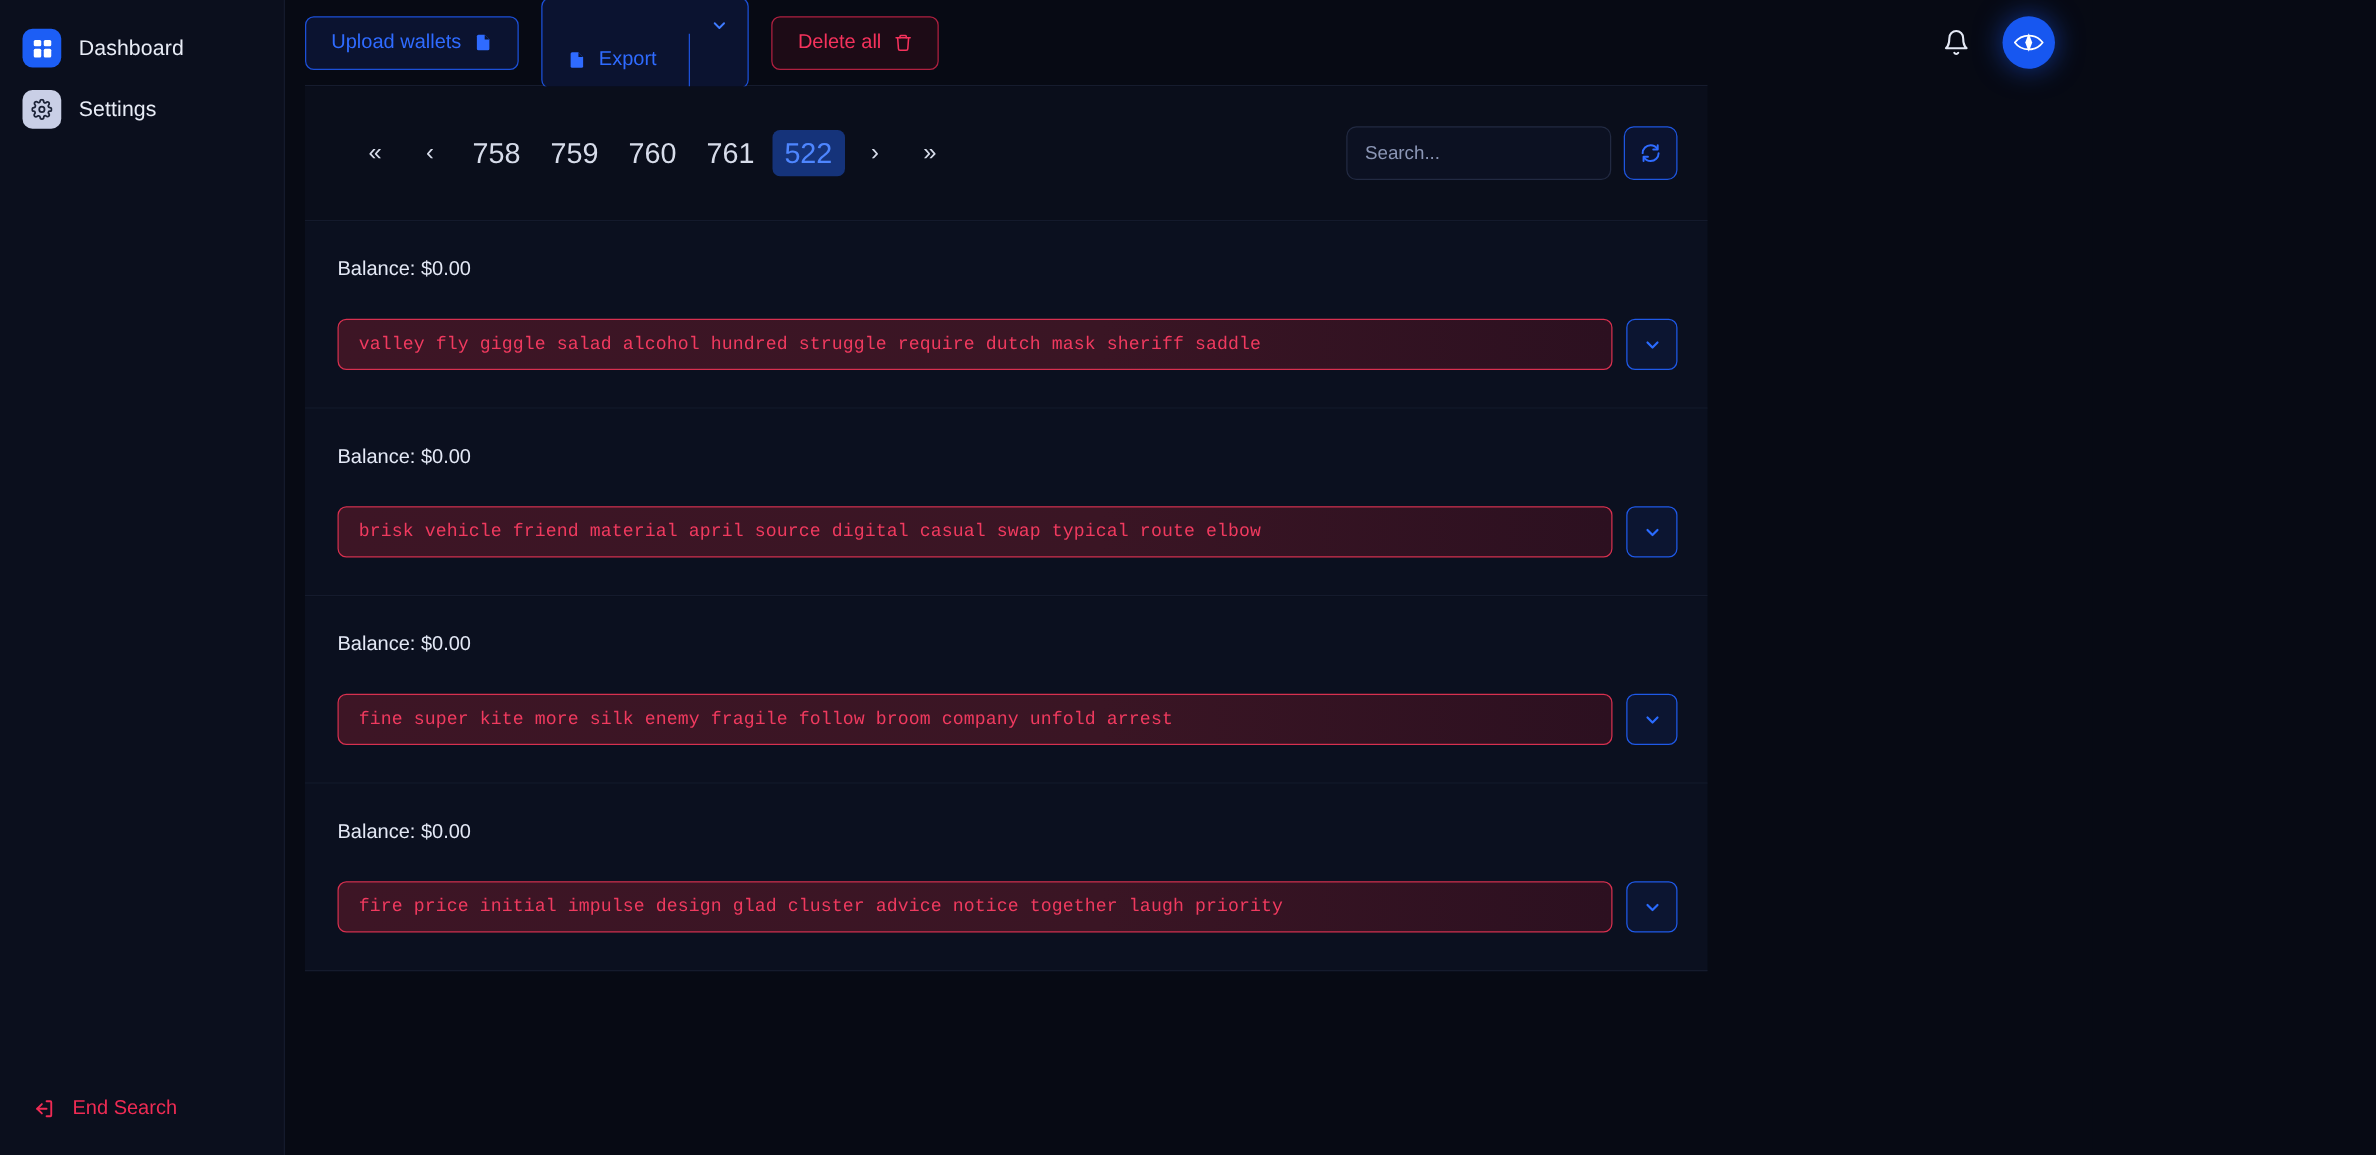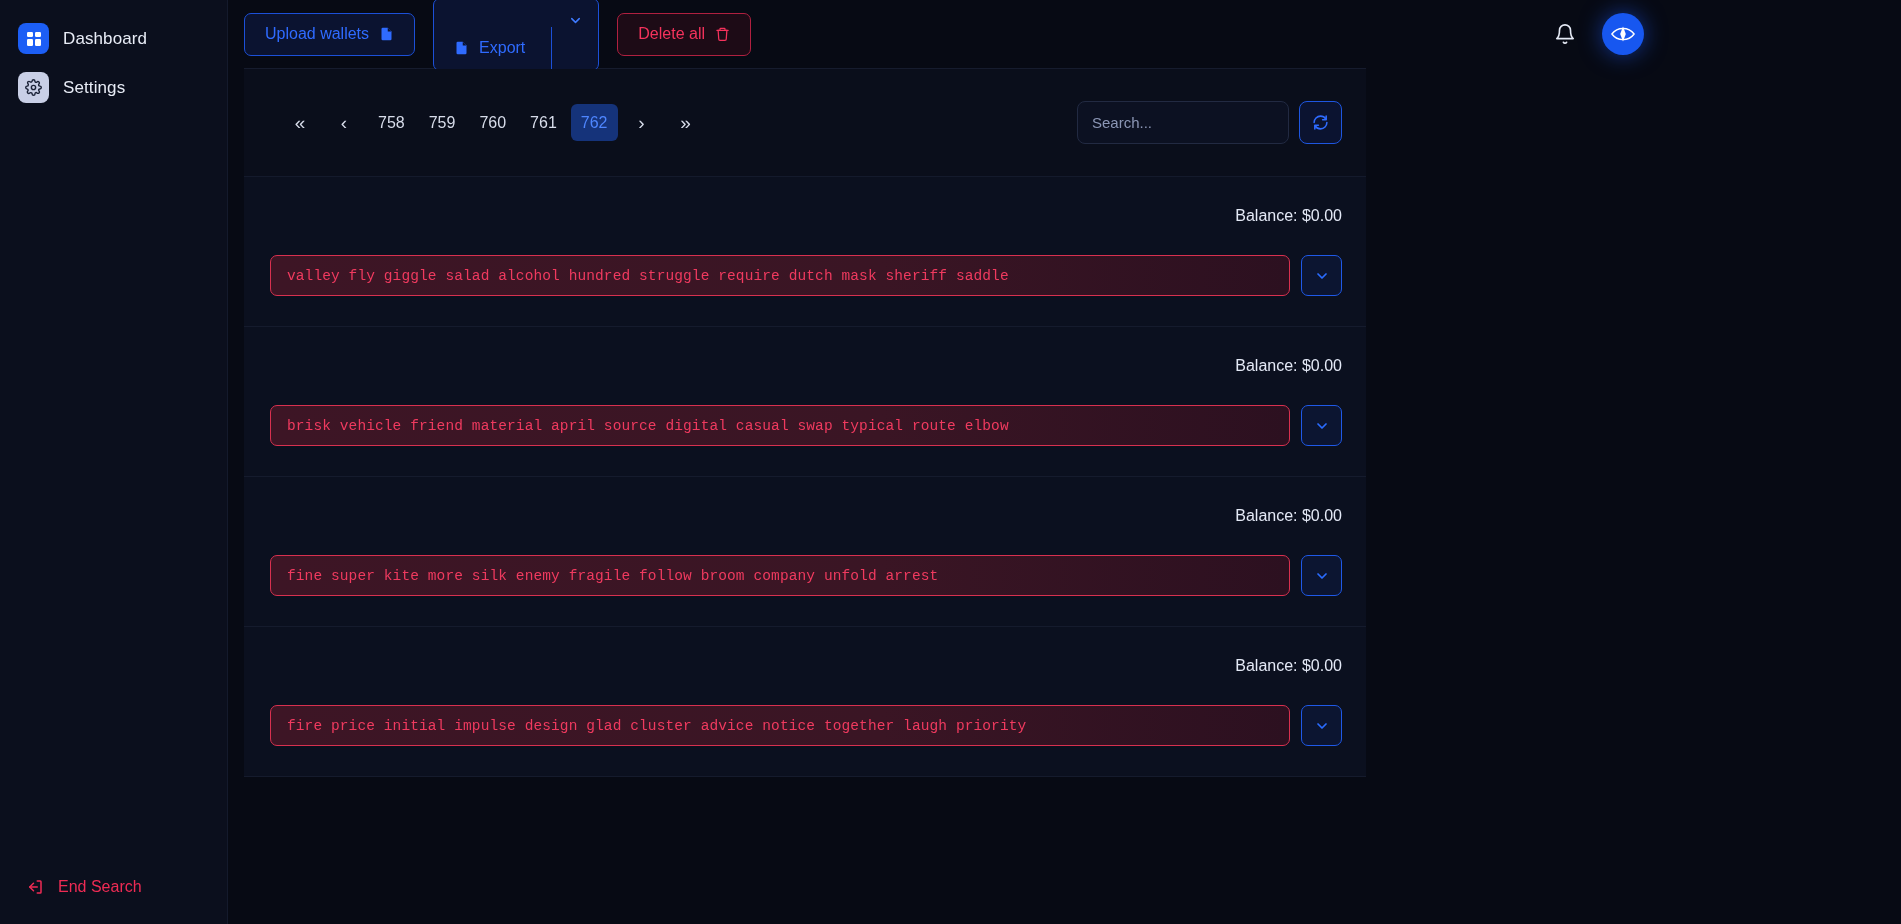--- a/index.html
+++ b/index.html
@@ -185,21 +185,21 @@
     margin-left: 12px;
   }
   .pg {
     min-width: 38px;
     height: 37px;
     padding: 0 10px;
     border-radius: 6px;
     display: flex;
     align-items: center;
     justify-content: center;
-    font-size: 16px;
+    font-size: 23px;
     color: #d7dcea;
     cursor: pointer;
     user-select: none;
     background: transparent;
     border: none;
     font-family: "Liberation Sans", sans-serif;
   }
   .pg.arrow { color: #d7dcea; font-size: 19px; min-width: 40px; }
   .pg.active {
     background: #15337a;
@@ -231,21 +231,20 @@
     background: #0b1330;
     display: flex; align-items: center; justify-content: center;
     cursor: pointer;
     color: #2f6bff;
   }
 
   
   .cards {
     width: 1122px;
     margin-left: 16px;
-    text-align: right;
   }
   .wallet-card {
     width: 1122px;
     background: #0b101f;
     border-bottom: 1px solid #151b2d;
     padding: 30px 24px 30px 26px;
     position: relative;
   }
   .balance {
     font-size: 16px;
@@ -398,21 +397,21 @@
     <div class="panel-divider"></div>
 
     <div class="pagination-panel">
       <div class="pager">
         <button class="pg arrow">«</button>
         <button class="pg arrow">‹</button>
         <button class="pg">758</button>
         <button class="pg">759</button>
         <button class="pg">760</button>
         <button class="pg">761</button>
-        <button class="pg active">762</button>
+        <button class="pg active">522</button>
         <button class="pg arrow">›</button>
         <button class="pg arrow">»</button>
       </div>
 
       <div class="search-wrap">
         <input class="search-input" type="text" placeholder="Search..." style="">
         <div class="refresh-btn">
           <span>
             <svg width="17" height="17" viewBox="0 0 24 24" fill="none" stroke="#2f6bff" stroke-width="2.2" stroke-linecap="round" stroke-linejoin="round">
               <path d="M21 12a9 9 0 01-9 9 9 9 0 01-7.5-4"></path>

